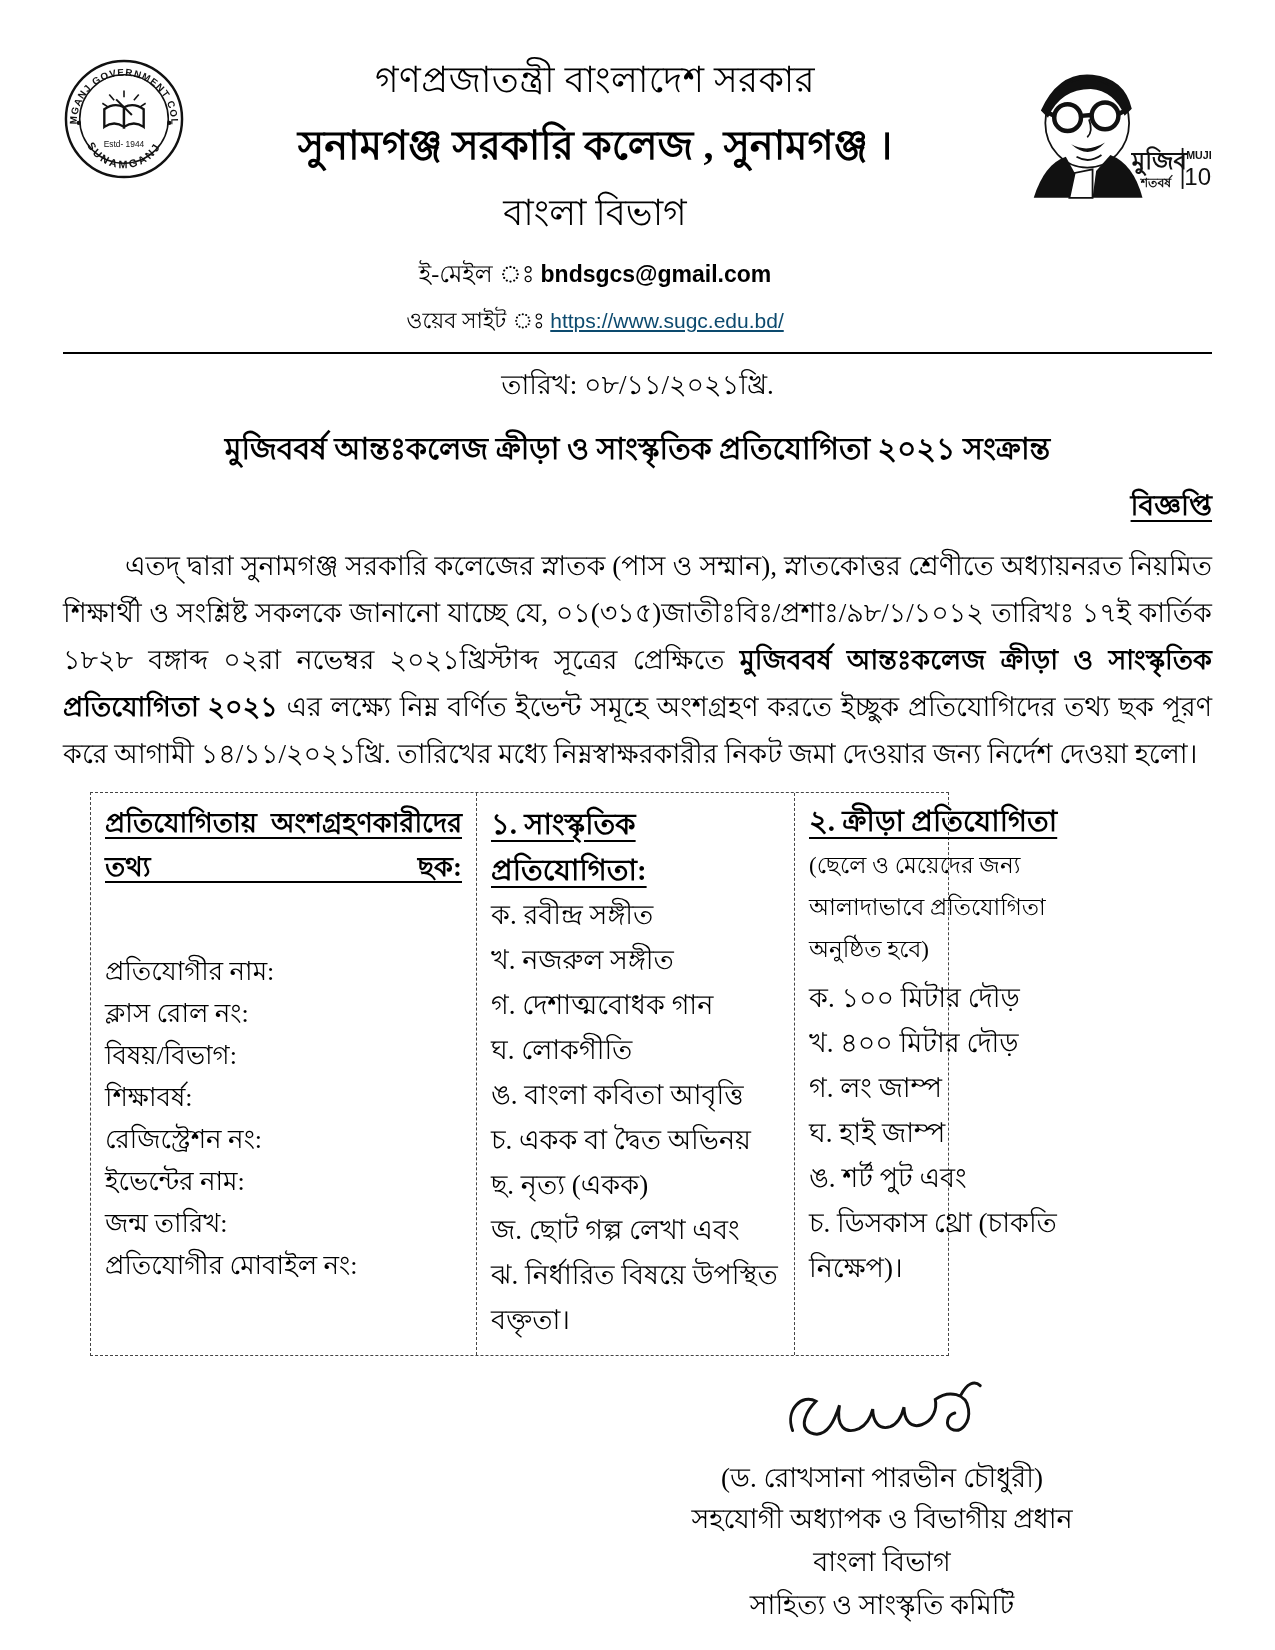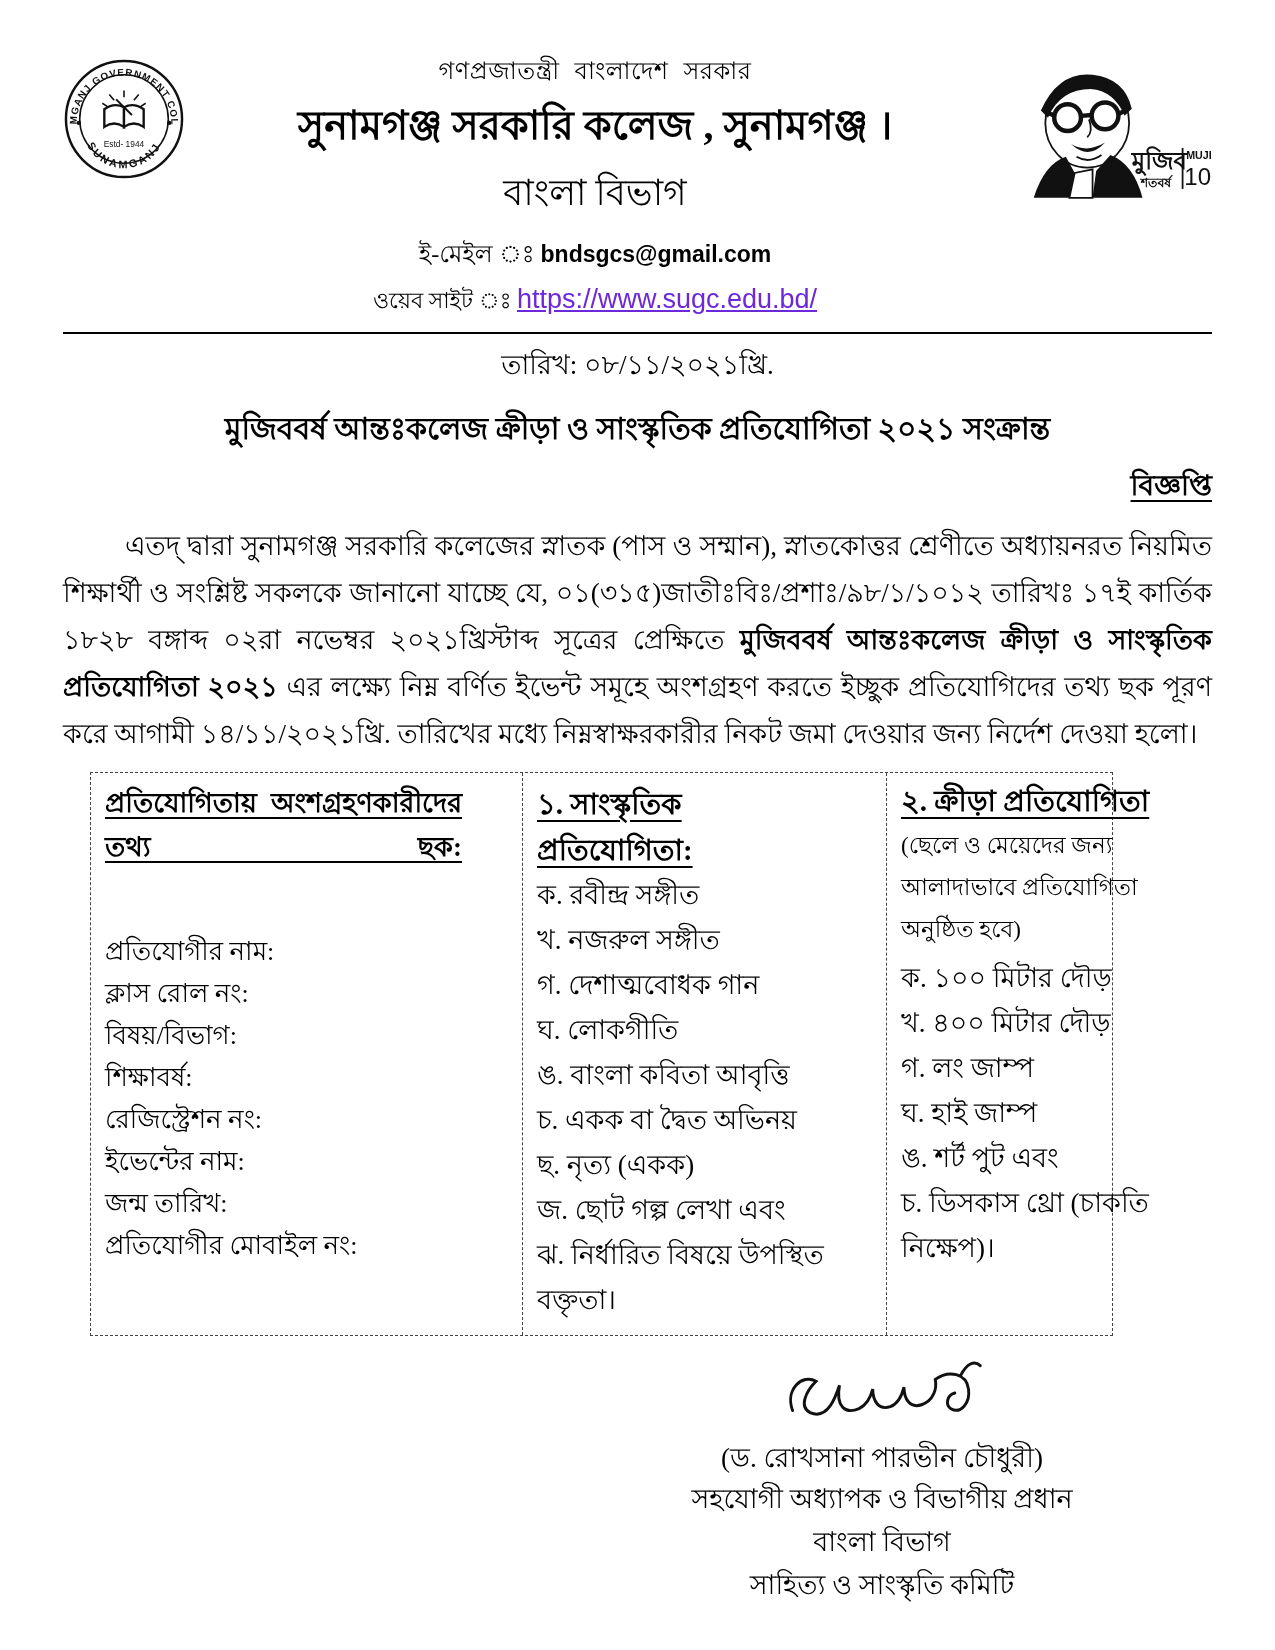--- a/index.html
+++ b/index.html
@@ -9,45 +9,45 @@
     font-family:"Liberation Serif", serif;
     color:#000;
   }
   .page { width:1275px; height:1650px; padding:52px 63px 0 63px; position:relative; }
 
   
   .letterhead { display:flex; align-items:flex-start; }
   .seal-wrap { width:130px; flex:0 0 130px; margin-top:6px; }
   .seal-wrap svg { width:122px; height:122px; display:block; }
   .head-center { flex:1 1 auto; text-align:center; padding-right:10px; }
-  .govt-line    { font-size:24px; letter-spacing:.5px;font-family:Liberation Mono, monospace; }
+  .govt-line    { font-size:36px; letter-spacing:.5px; }
   .college-line { font-size:40px; font-weight:bold; margin-top:2px; }
   .dept-line    { font-size:36px; margin-top:4px; }
   .email-line   { font-size:24px; margin-top:10px; }
   .email-value  { font-weight:bold; font-family:Liberation Sans, sans-serif; font-size:23px; }
   .web-line     { font-size:22px; margin-top:8px; }
-  .web-link     { color:#6d28d9; text-decoration:underline; font-family:"Liberation Sans", sans-serif; font-size:27px; }
+  .web-link     { color:#0c4a6e; text-decoration:underline; font-family:"Liberation Sans", sans-serif; font-size:21px; }
   .mujib-wrap { width:205px; flex:0 0 205px; margin-top:4px; }
   .mujib-wrap svg { width:205px; height:150px; display:block; }
 
   hr.rule { border:none; border-top:2.5px solid #000; margin-top:12px; }
 
   .date-line { text-align:center; font-size:27px; margin-top:10px; }
 
   .title    { text-align:center; font-size:30px; font-weight:bold; margin-top:16px; }
   .subtitle { text-align:right; font-size:28px; font-weight:bold; margin-top:8px; }
   .subtitle span { text-decoration:underline; text-underline-offset:5px; }
 
   .body-para { margin-top:12px; font-size:27px; line-height:47px; text-align:justify; text-indent:62px; }
   .body-para .b { font-weight:bold; }
 
   
   .events-table {
     display:grid; grid-template-columns:385px 318px 320px;
-    border:1.5px dashed #444; margin:14px 0 0 27px; width:1023px;gap:46px;
+    border:1.5px dashed #444; margin:14px 0 0 27px; width:859px;
   }
   .cell { padding:8px 14px 12px 14px; }
   .cell + .cell { border-left:1.5px dashed #444; }
   .c1-header { font-size:27px; font-weight:bold; text-decoration:underline; text-underline-offset:5px; text-align:justify; line-height:44px; }
   .c1-header::after { content:""; display:inline-block; width:100%; }
   .c1-field { font-size:26px; line-height:42px; }
   .c1-list { margin-top:18px; }
   .c2-header { font-size:29px; font-weight:bold; text-decoration:underline; text-underline-offset:6px; line-height:46px; }
   .c-item { font-size:27px; line-height:45px; }
   .c3-header-bold { font-size:29px; font-weight:bold; text-decoration:underline; text-underline-offset:6px; }

